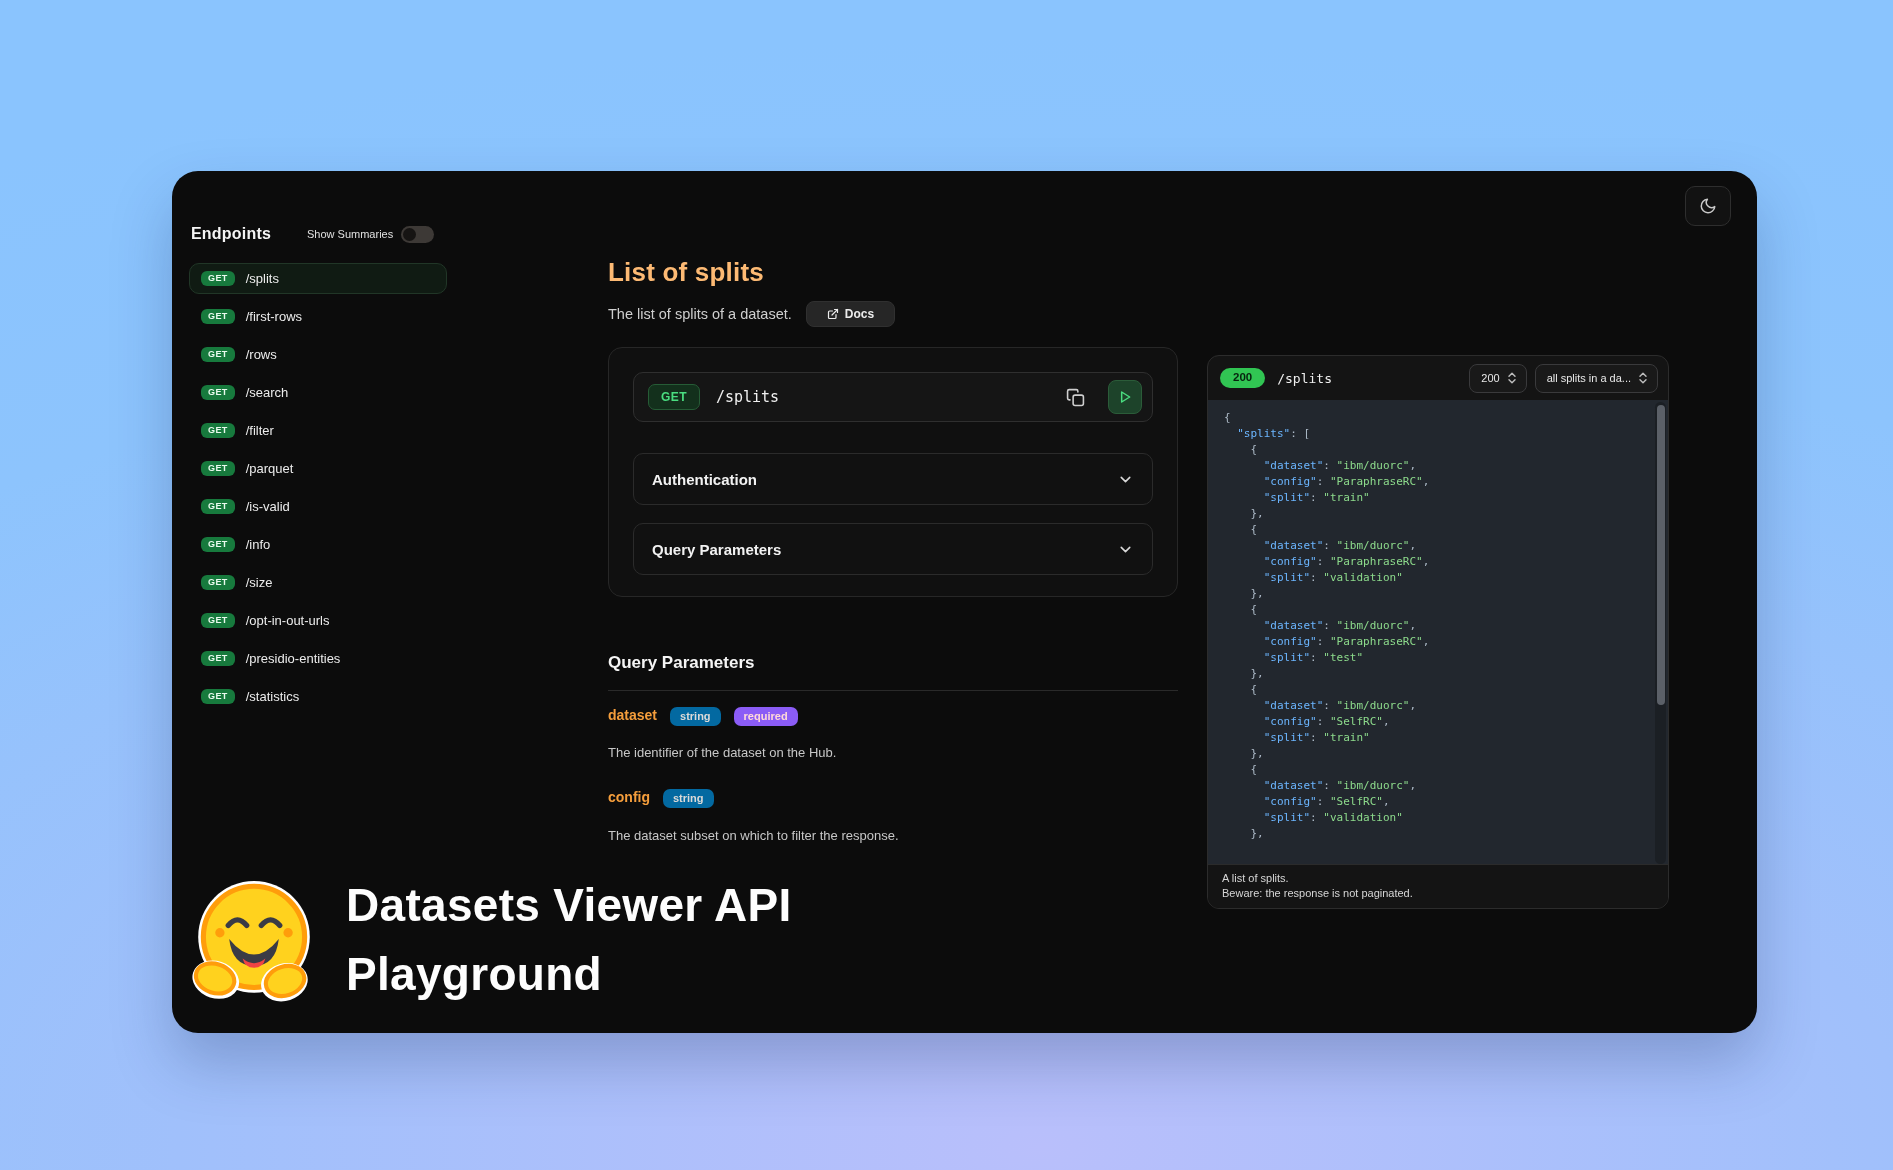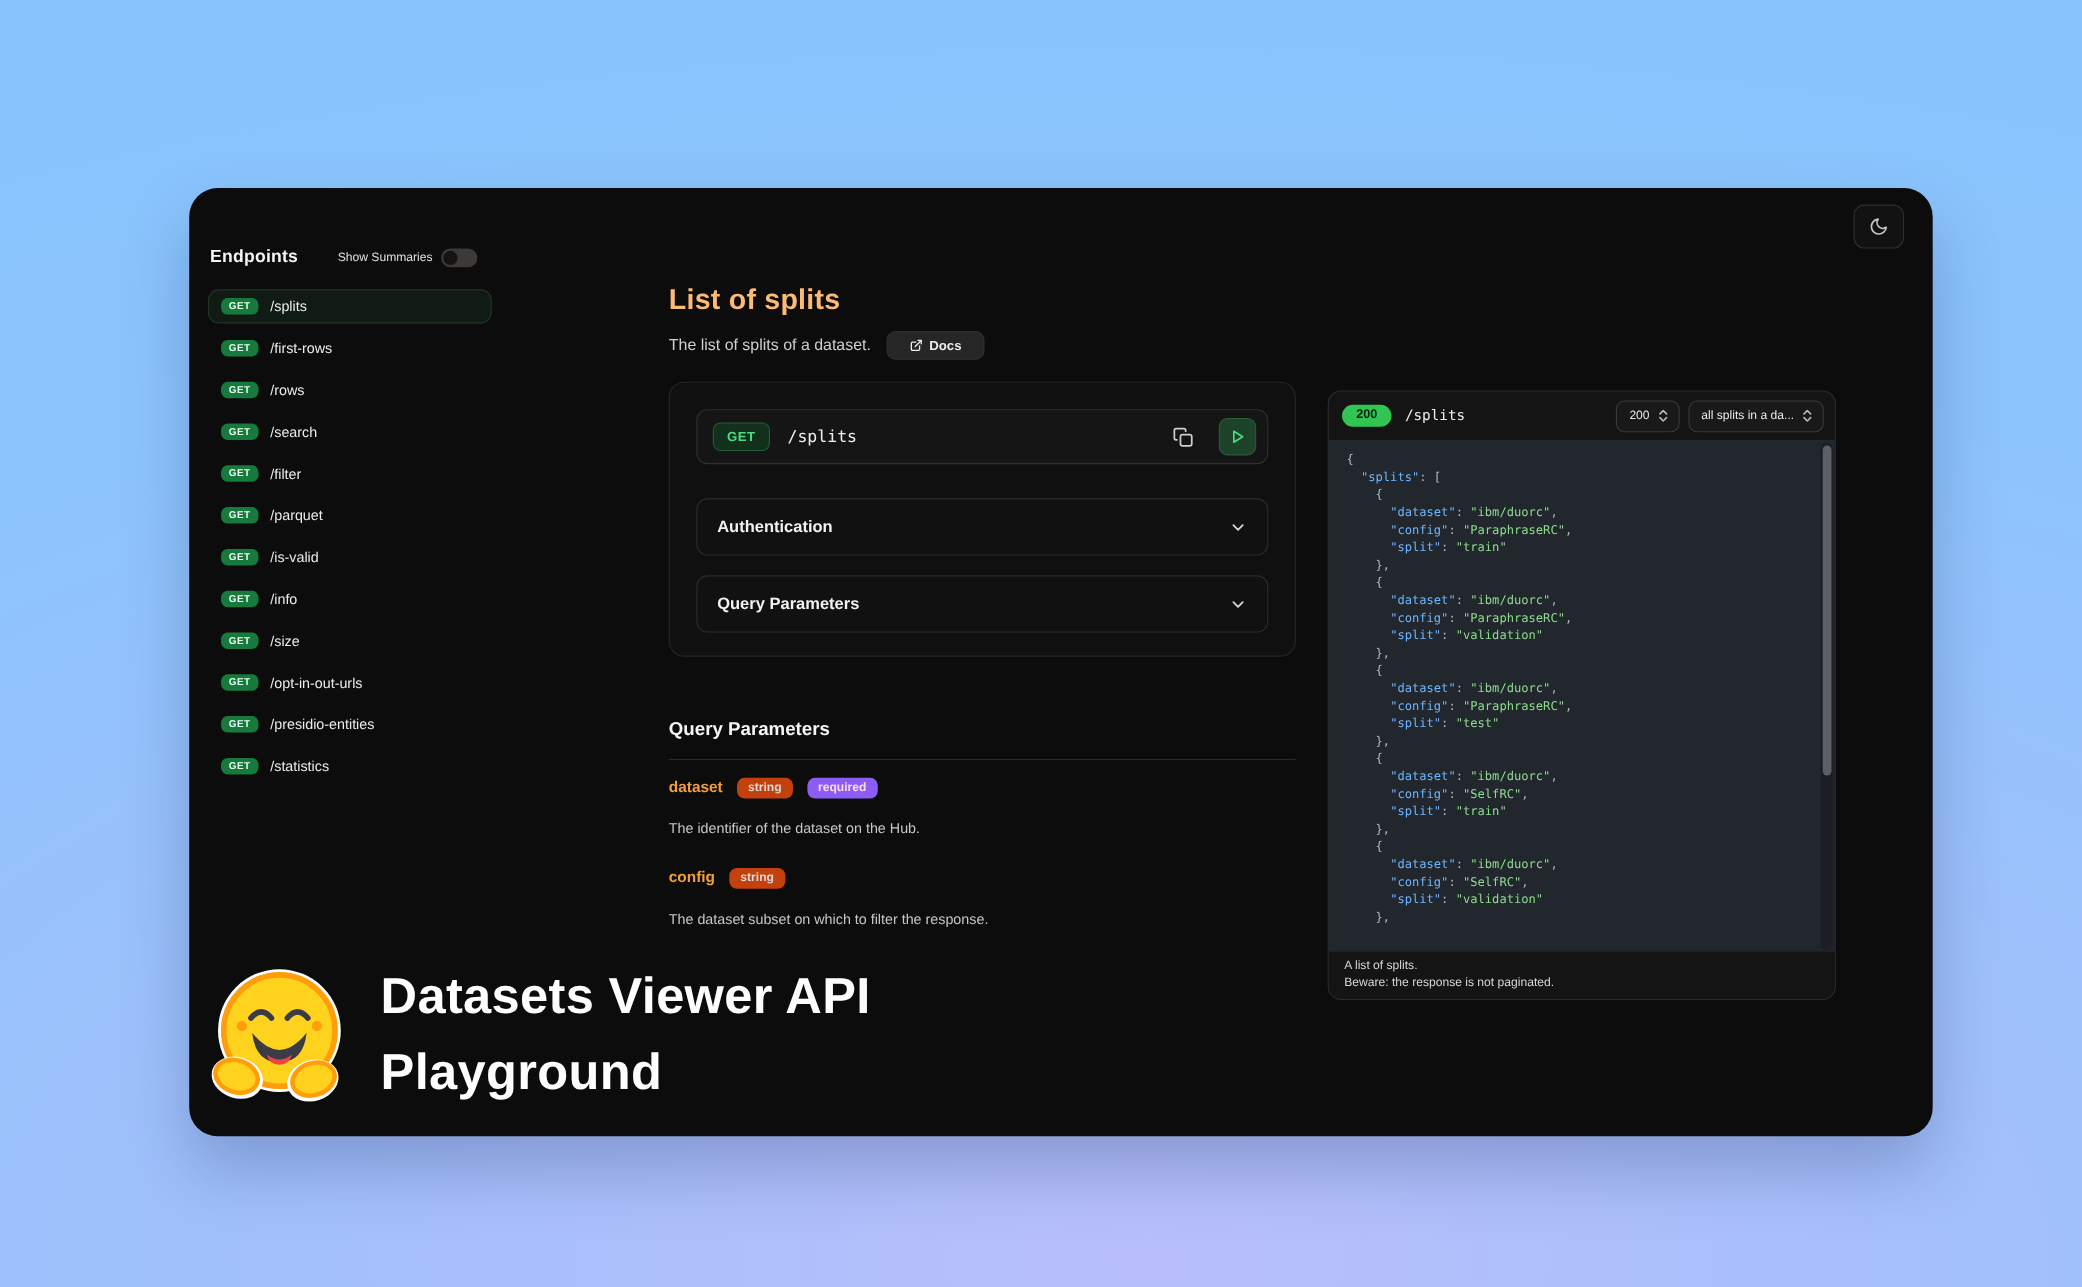--- a/index.html
+++ b/index.html
@@ -76,21 +76,21 @@
   }
   .collapsible .clabel { font-size:15px; font-weight:bold; color:#f2f2f2; }
   .col-auth { top:105px; }
   .col-qp  { top:175px; }
   
   .qp-heading { position:absolute; top:482px; left:0; font-size:17px; font-weight:bold; color:#f5f5f5; }
   .qp-divider { position:absolute; top:519px; left:0; width:570px; height:1px; background:#2a2a2a; }
   .param-head { position:absolute; left:0; display:flex; gap:13px; }
   .param-name { font-size:14px; font-weight:bold; color:#f59e3c; }
   .badge { font-size:11px; font-weight:bold; padding:4px 10px; border-radius:7px; line-height:1; }
-  .badge.type { background:#c2410c; color:#dcdad8; }
+  .badge.type { background:#0369a1; color:#dcdad8; }
   .badge.req  { background:#8b5cf6; color:#ffd9d9; }
   .param-desc { position:absolute; left:0; font-size:13px; color:#c7c7c7; }
   
   .resp-panel {
     position:absolute; left:1035px; top:184px; width:462px; height:554px;
     background:#141414; border:1px solid #2c2c2c; border-radius:12px; overflow:hidden;
   }
   .resp-header { height:44px; display:flex; align-items:center; gap:12px; padding:0 10px 0 12px; }
   .status-badge {
     background:#31c553; color:#07230f; font-size:11.5px; font-weight:bold;

